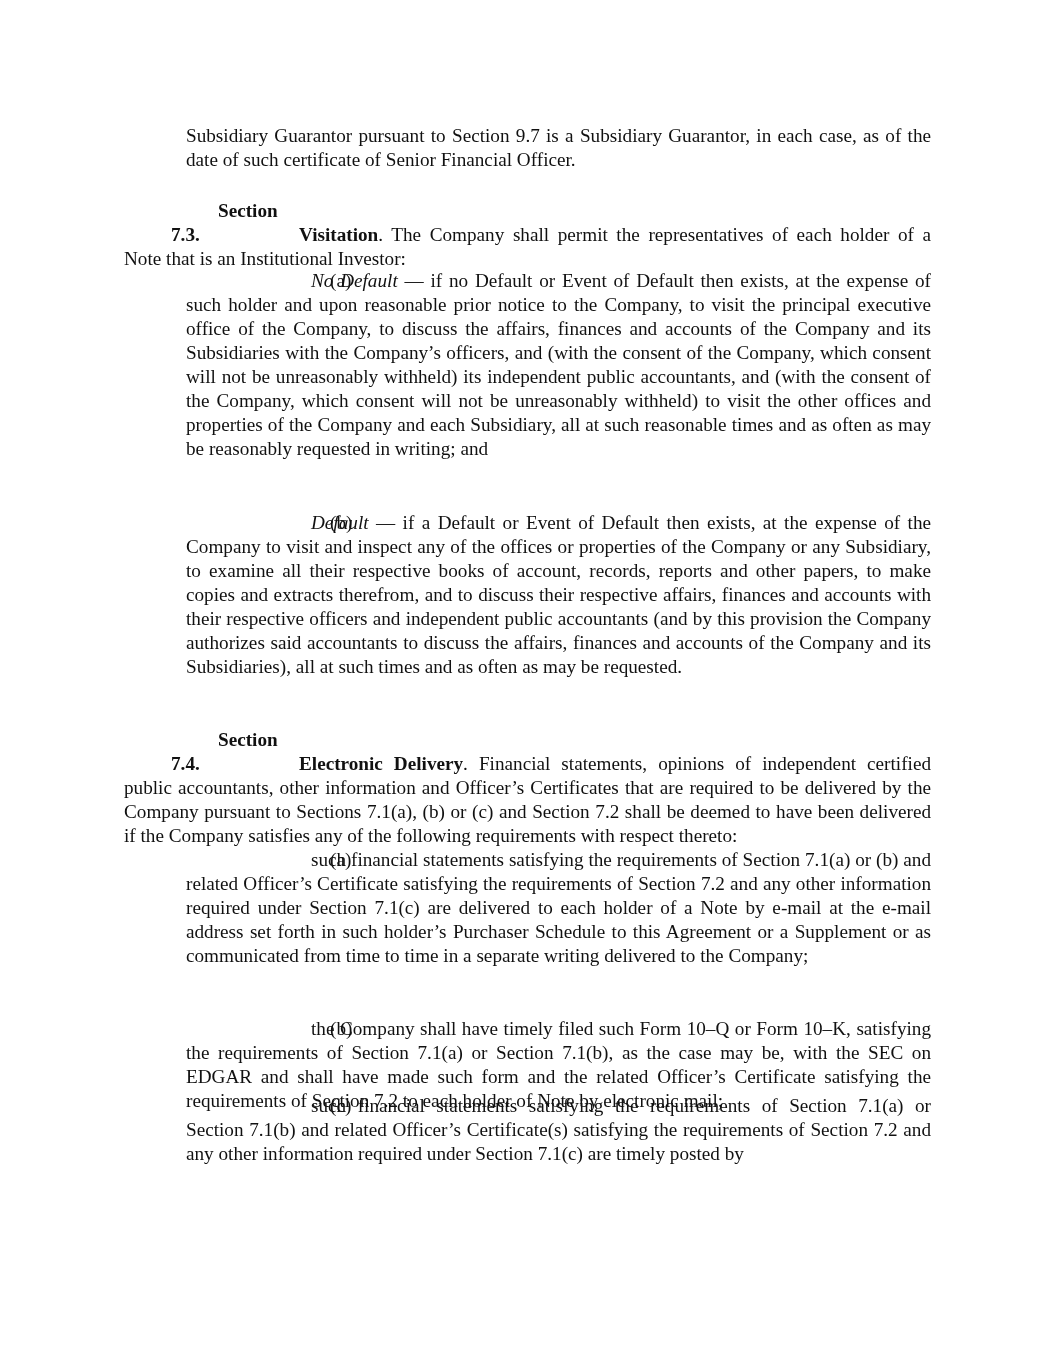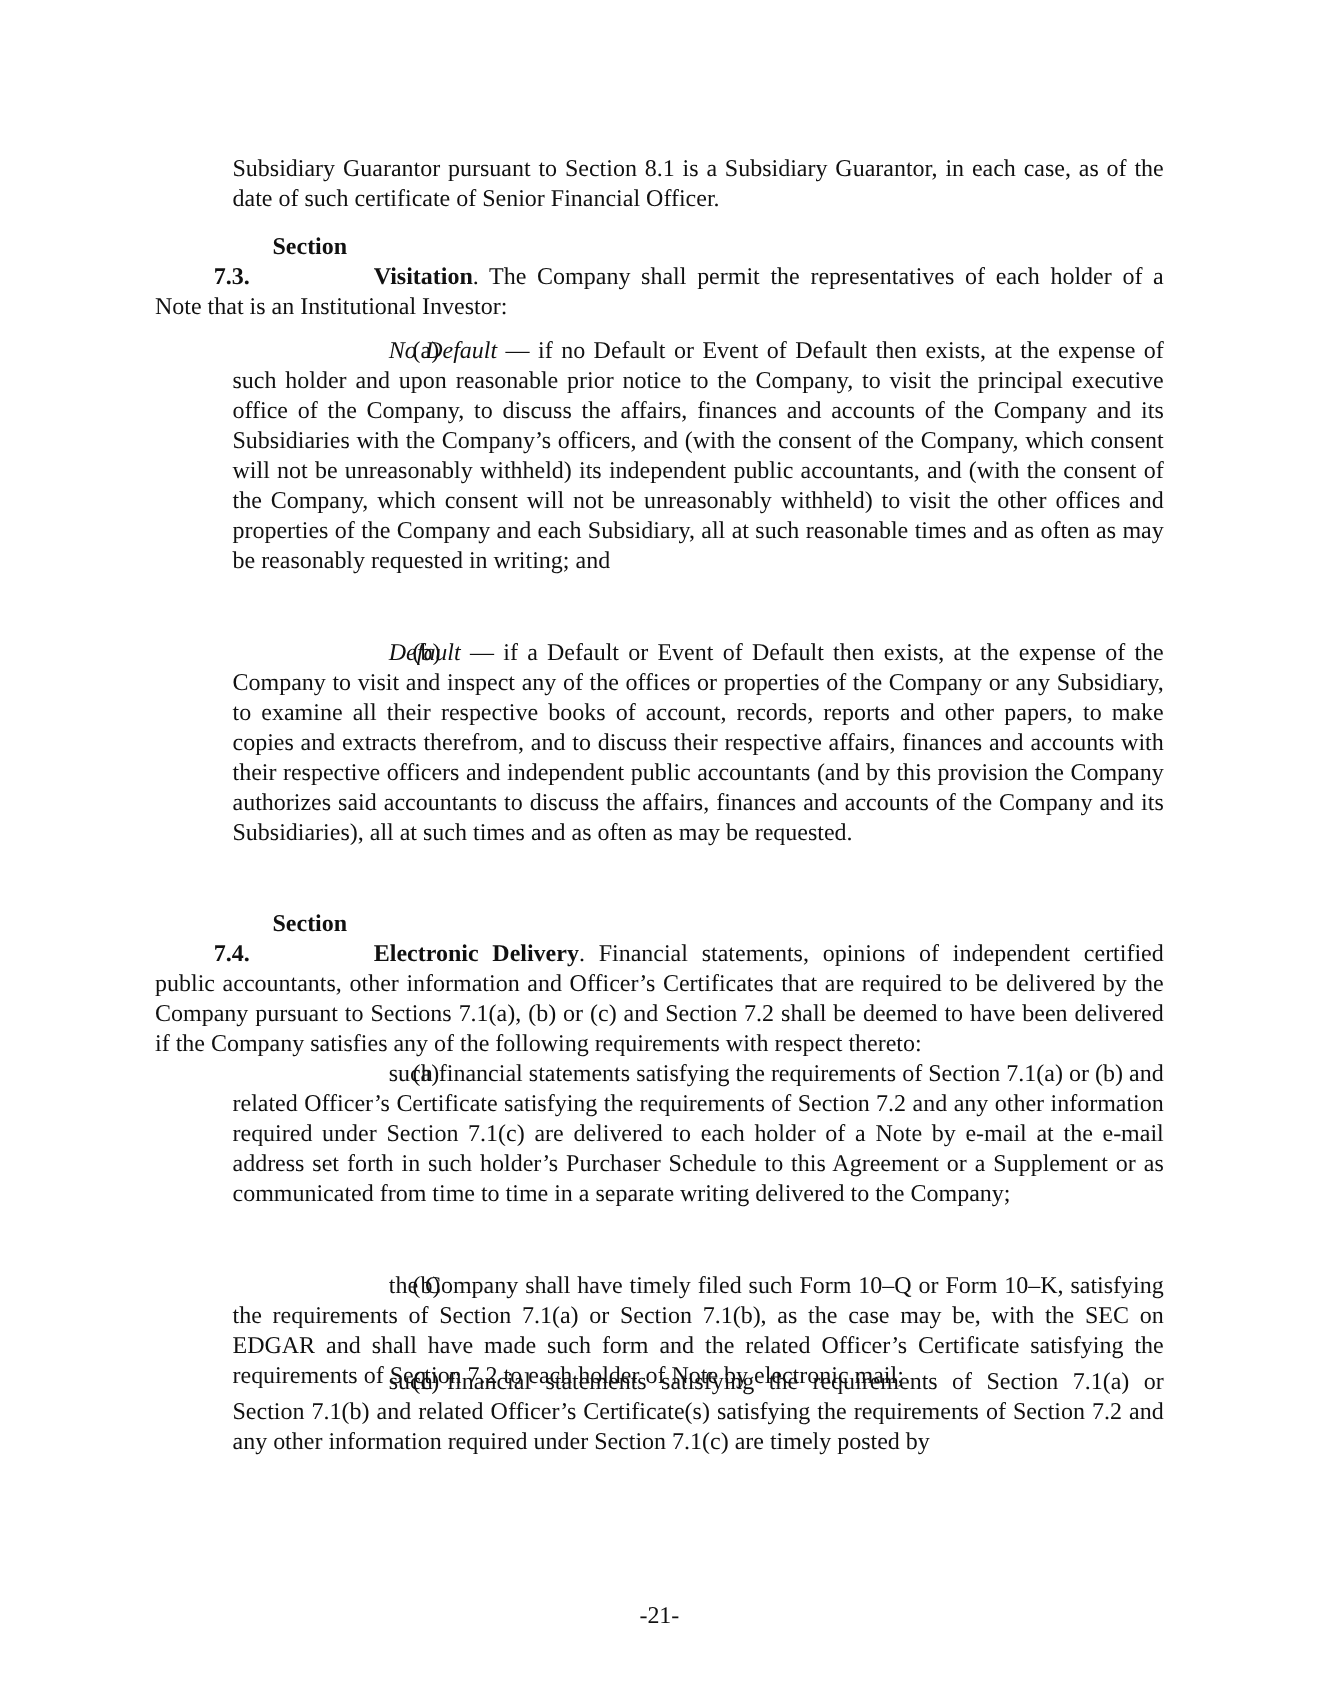--- a/index.html
+++ b/index.html
@@ -64,31 +64,30 @@
       left: 0;
       width: 1055px;
       text-align: center;
     }
   </style>
 </head>
 <body>
 
 <div class="page">
 
-  <p class="para indented" style="top:124px;"><span>Subsidiary Guarantor pursuant to Section 8.1 is a Subsidiary Guarantor, in each case, as of the date of such certificate of Senior Financial Officer.</span></p>
+  <p class="para indented" style="top:124px;"><span>Subsidiary Guarantor pursuant to Section 9.7 is a Subsidiary Guarantor, in each case, as of the date of such certificate of Senior Financial Officer.</span></p>
 
-  <p class="para full first-indent-full" style="top:186px;"><span class="sec-num">Section 7.3.</span><span class="sec-title">Visitation</span><span>.  The Company shall permit the representatives of each holder of a Note that is an Institutional Investor:</span></p>
+  <p class="para full first-indent-full" style="top:199px;"><span class="sec-num">Section 7.3.</span><span class="sec-title">Visitation</span><span>.  The Company shall permit the representatives of each holder of a Note that is an Institutional Investor:</span></p>
 
   <p class="para indented first-indent-sub" style="top:269px;"><span class="label">(a)</span><span class="ital">No Default</span><span> — if no Default or Event of Default then exists, at the expense of such holder and upon reasonable prior notice to the Company, to visit the principal executive office of the Company, to discuss the affairs, finances and accounts of the Company and its Subsidiaries with the Company’s officers, and (with the consent of the Company, which consent will not be unreasonably withheld) its independent public accountants, and (with the consent of the Company, which consent will not be unreasonably withheld) to visit the other offices and properties of the Company and each Subsidiary, all at such reasonable times and as often as may be reasonably requested in writing; and</span></p>
 
   <p class="para indented first-indent-sub" style="top:511px;"><span class="label">(b)</span><span class="ital">Default</span><span> — if a Default or Event of Default then exists, at the expense of the Company to visit and inspect any of the offices or properties of the Company or any Subsidiary, to examine all their respective books of account, records, reports and other papers, to make copies and extracts therefrom, and to discuss their respective affairs, finances and accounts with their respective officers and independent public accountants (and by this provision the Company authorizes said accountants to discuss the affairs, finances and accounts of the Company and its Subsidiaries), all at such times and as often as may be requested.</span></p>
 
   <p class="para full first-indent-full" style="top:728px;"><span class="sec-num">Section 7.4.</span><span class="sec-title">Electronic Delivery</span><span>.  Financial statements, opinions of independent certified public accountants, other information and Officer’s Certificates that are required to be delivered by the Company pursuant to Sections 7.1(a), (b) or (c) and Section 7.2 shall be deemed to have been delivered if the Company satisfies any of the following requirements with respect thereto:</span></p>
 
   <p class="para indented first-indent-sub" style="top:848px;"><span class="label">(a)</span><span>such financial statements satisfying the requirements of Section 7.1(a) or (b) and related Officer’s Certificate satisfying the requirements of Section 7.2 and any other information required under Section 7.1(c) are delivered to each holder of a Note by e-mail at the e-mail address set forth in such holder’s Purchaser Schedule to this Agreement or a Supplement or as communicated from time to time in a separate writing delivered to the Company;</span></p>
 
   <p class="para indented first-indent-sub" style="top:1017px;"><span class="label">(b)</span><span>the Company shall have timely filed such Form 10–Q or Form 10–K, satisfying the requirements of Section 7.1(a) or Section 7.1(b), as the case may be, with the SEC on EDGAR and shall have made such form and the related Officer’s Certificate satisfying the requirements of Section 7.2 to each holder of Note by electronic mail;</span></p>
 
   <p class="para indented first-indent-sub" style="top:1094px;"><span class="label">(c)</span><span>such financial statements satisfying the requirements of Section 7.1(a) or Section 7.1(b) and related Officer’s Certificate(s) satisfying the requirements of Section 7.2 and any other information required under Section 7.1(c) are timely posted by</span></p>
 
-  <div class="page-number">-21-</div>
 
 </div>
 
 </body></html>

